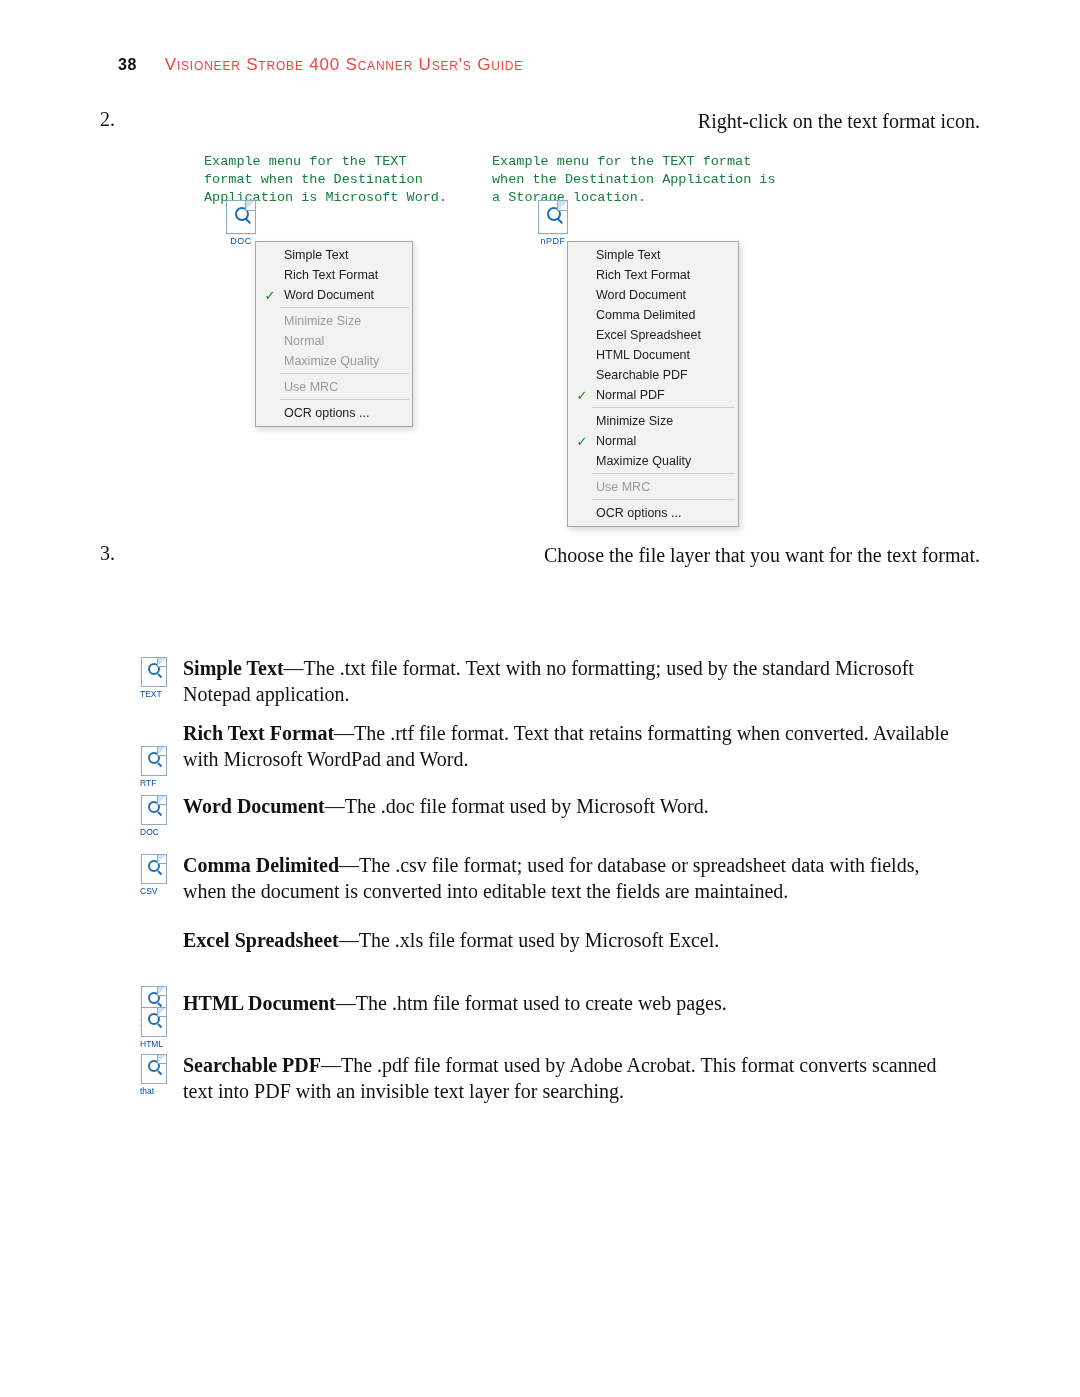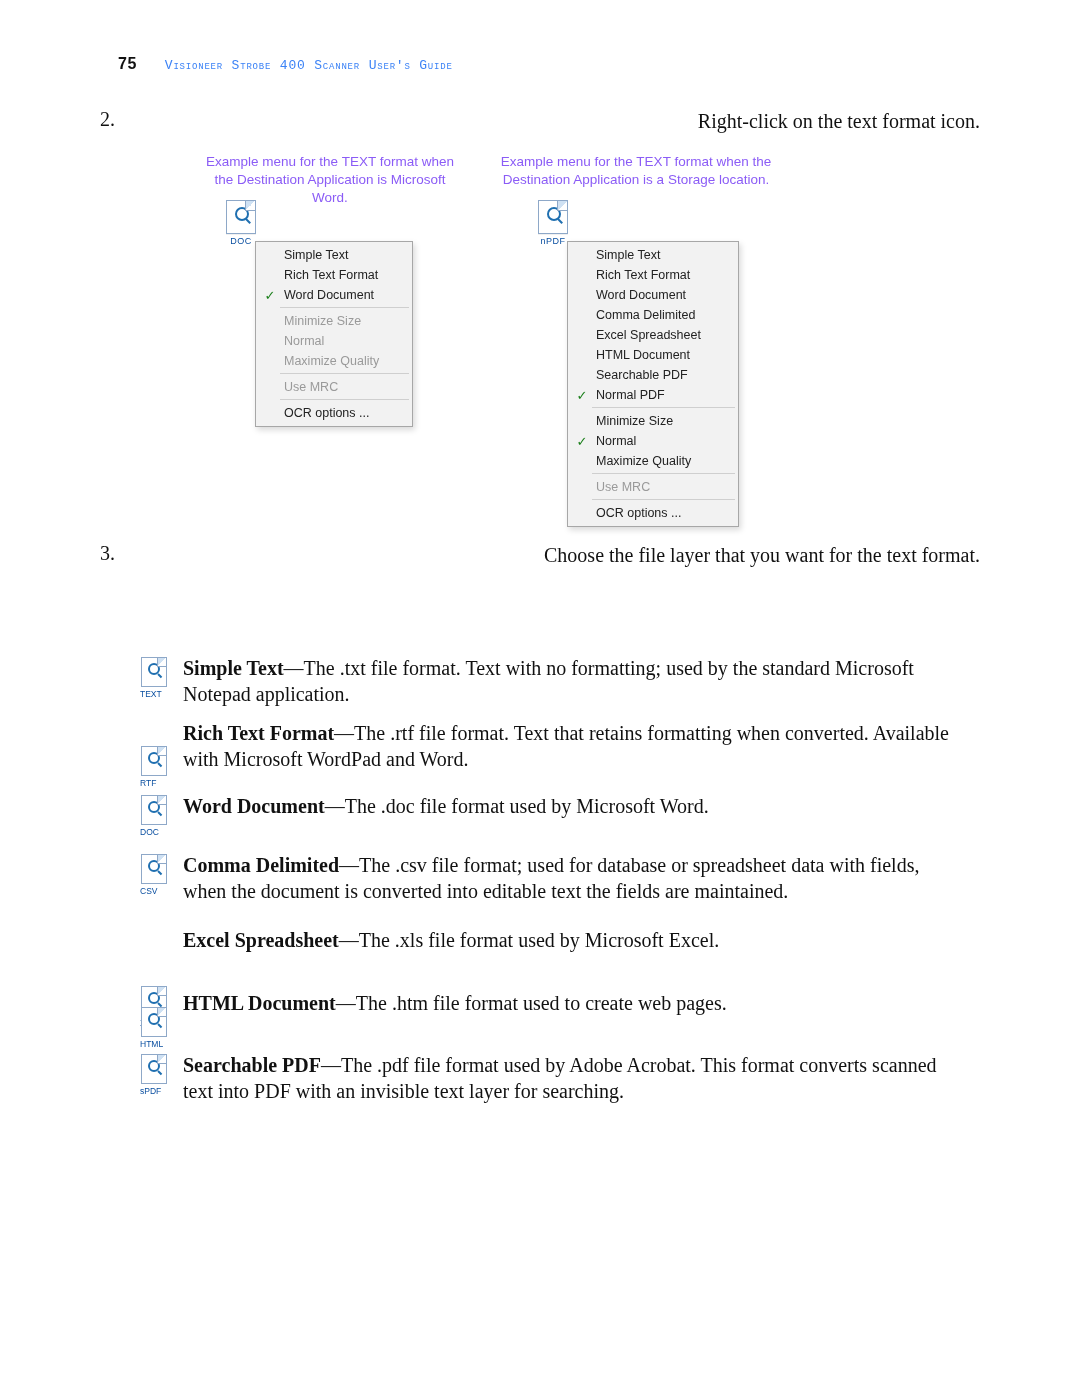--- a/index.html
+++ b/index.html
@@ -32,27 +32,27 @@
     right: 118px;
   }
   .page-number {
     font-family: Arial, Helvetica, sans-serif;
     font-weight: 700;
     font-size: 16px;
     letter-spacing: 0.5px;
     display: inline-block;
   }
   .header-title {
-    font-family: Liberation Mono, monospace;
-    font-size: 13px;
+    font-family: Liberation Sans, sans-serif;
+    font-size: 17px;
     letter-spacing: 0.8px;
     font-variant: small-caps;
     display: inline-block;
     margin-left: 24px;
-    color: #3b82f6;
+    color: #ef4444;
   }
 
   .step {
     position: absolute;
     left: 100px;
     right: 100px;
   }
   .step .num {
     position: absolute;
     left: 0;
@@ -61,24 +61,24 @@
   .step .txt {
     margin-left: 40px;
     font-size: 20px;
     line-height: 1.35;
     text-align: right;
   }
 
   .captions {
     position: absolute;
     top: 153px;
-    font-family: Liberation Sans, sans-serif;
+    font-family: Liberation Mono, monospace;
     font-size: 13.5px;
-    color: #8b5cf6;
-    text-align: center;
+    color: #15803d;
+    text-align: left;
     line-height: 1.35;
   }
   .caption-left { left: 204px; width: 252px; }
   .caption-right { left: 492px; width: 288px; }
 
   
   .doc-icon {
     position: absolute;
     width: 32px;
     height: 40px;
@@ -223,21 +223,21 @@
   .def-row .bold {
     font-weight: 700;
   }
 </style>
 </head>
 <body>
 
 <div class="page">
 
   <div class="header">
-    <span class="page-number">75</span>
+    <span class="page-number">38</span>
     <span class="header-title">Visioneer Strobe 400 Scanner User's Guide</span>
   </div>
 
   <div class="step" style="top:108px;">
     <div class="num">2.</div>
     <div class="txt">Right-click on the text format icon.</div>
   </div>
 
   <div class="captions caption-left">Example menu for the TEXT format when the Destination Application is Microsoft Word.</div>
   <div class="captions caption-right">Example menu for the TEXT format when the Destination Application is a Storage location.</div>
@@ -410,19 +410,19 @@
           </div>
           <div class="caption">HTML</div>
         </div>
         <div class="desc"><span class="bold">HTML Document</span><span>—The .htm file format used to create web pages.</span></div>
       </div>
       <div class="def-row" style="top: 1052px;">
         <div class="inline-icon" style="left: 0px; top: 2px;">
           <div class="page-shape">
             <span class="glass"></span>
           </div>
-          <div class="caption">sPDF</div>
+          <div class="caption">that</div>
         </div>
         <div class="desc"><span class="bold">Searchable PDF</span><span>—The .pdf file format used by Adobe Acrobat. This format converts scanned text into PDF with an invisible text layer for searching.</span></div>
       </div>
     </div>
 
 </div>
 
 </body></html>

